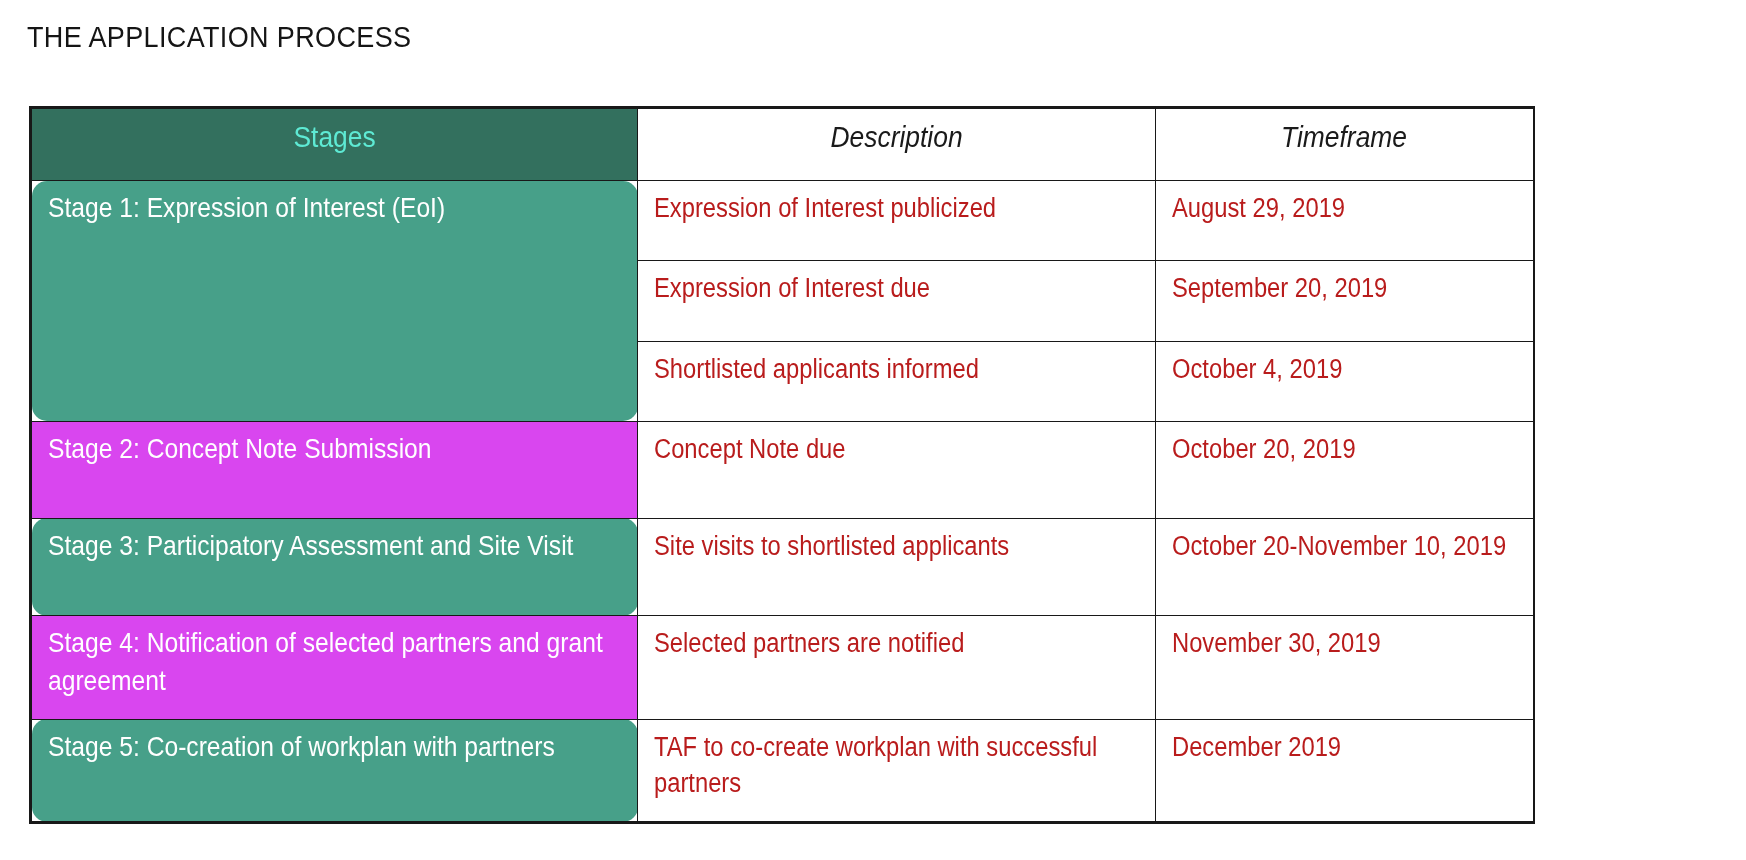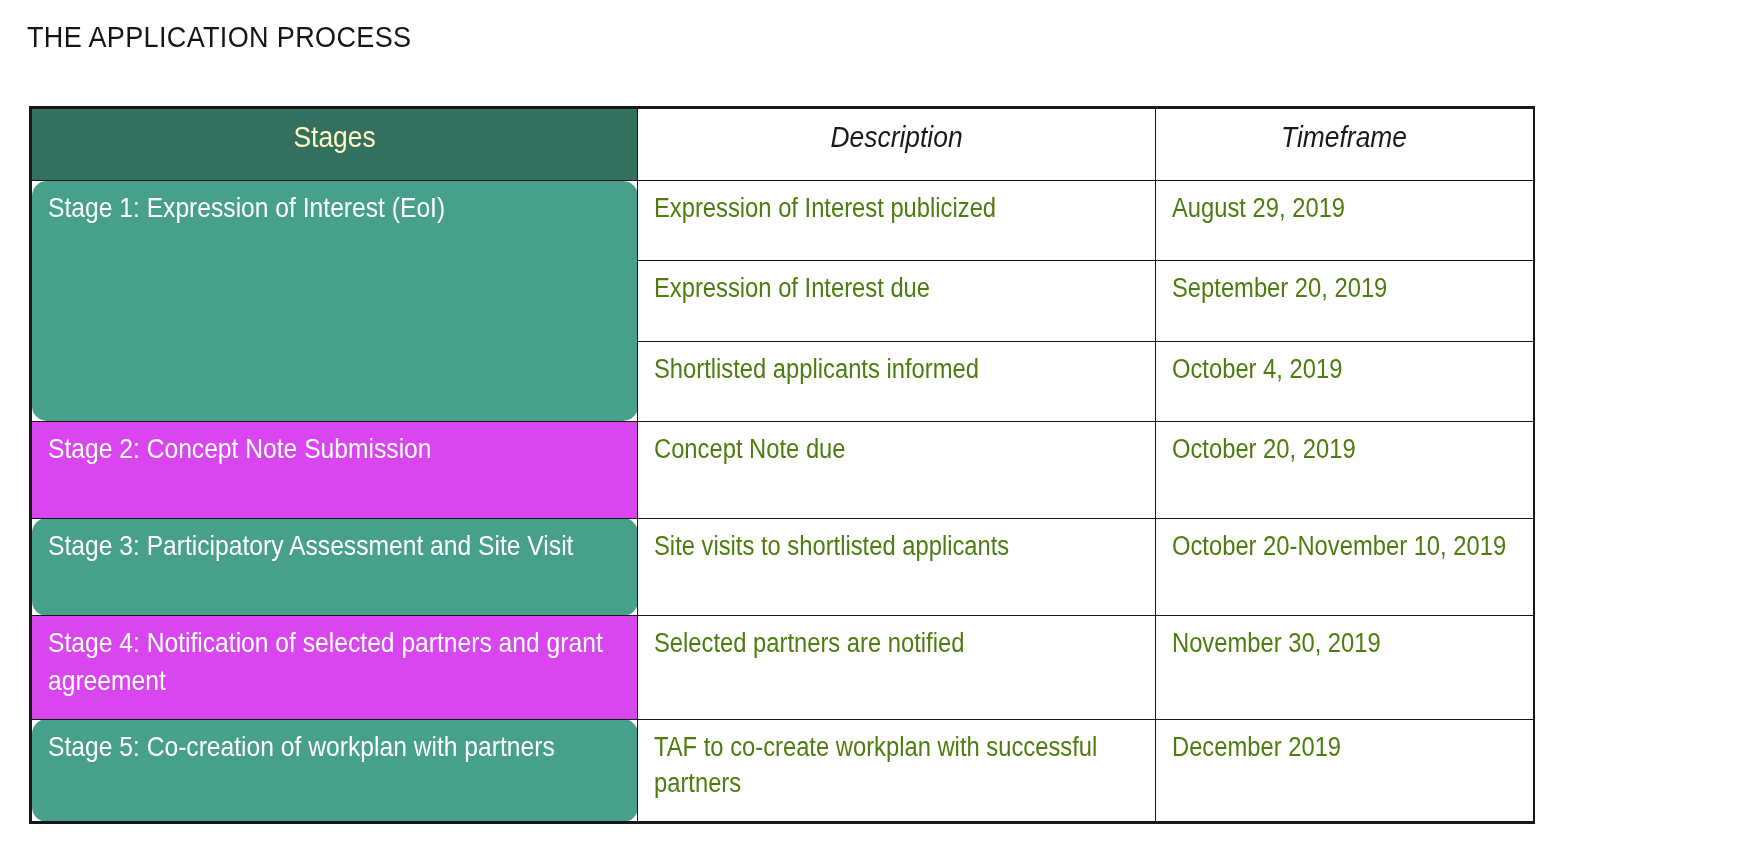--- a/index.html
+++ b/index.html
@@ -59,21 +59,21 @@
   .cell-txt.ctr {
     transform-origin: center top;
     width: 113.6%;
     margin-left: -6.8%;
     text-align: center;
   }
 
   
   .hdr-stages {
     background: #33705E;
-    color: #fef9c3;
+    color: #5eead4;
     text-align: center;
     font-size: 30px;
     padding: 10px 8px 0 8px !important;
     line-height: 1.18;
     margin-left: 13px;
   }
   .hdr-plain {
     background: #ffffff;
     color: #1a1a1a;
     text-align: center;
@@ -89,21 +89,21 @@
     font-size: 28px;
     line-height: 1.34;
     padding: 8px 14px 8px 16px !important;
   }
   .stage-dark  { background: #d946ef; }
   .stage-light { background: #47A089; border-radius: 15px; }
 
   
   .body-cell {
     background: #ffffff;
-    color: #4d7c0f;
+    color: #b91c1c;
     font-size: 27px;
     line-height: 1.34;
     padding: 9px 12px 8px 16px !important;
   }
 </style>
 </head>
 <body>
 
 <div class="page">
 

